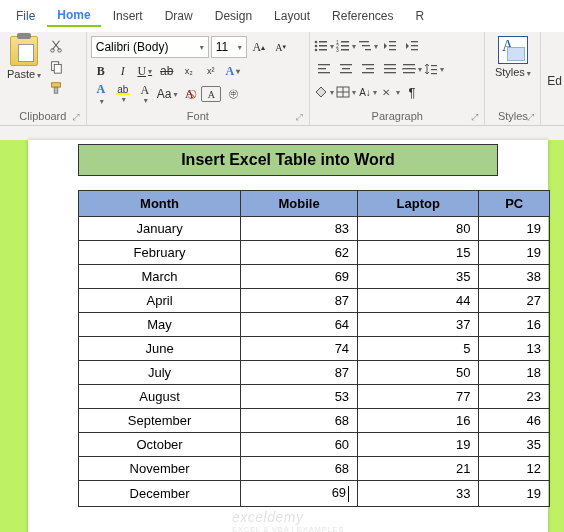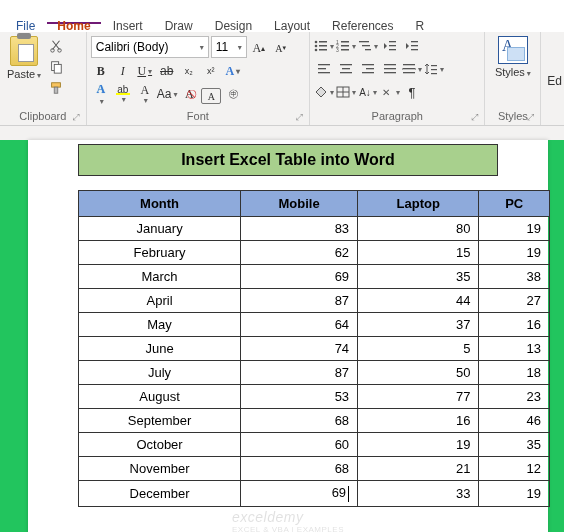--- a/index.html
+++ b/index.html
@@ -1,32 +1,32 @@
 <!DOCTYPE html>
 <html><head>
 <meta charset="utf-8">
 <style>
   * { box-sizing: border-box; margin: 0; padding: 0; font-family: "Segoe UI", Arial, sans-serif; }
   body { width: 564px; height: 532px; background: #fff; overflow: hidden; position: relative; }
 
   
-  .menubar { display: flex; height: 24px; background: #fff; padding: 16px 6px; font-size: 12px; color: #444; gap: 2px; }
+  .menubar { display: flex; align-items: center; height: 24px; background: #fff; padding: 16px 6px; font-size: 12px; color: #444; gap: 2px; }
   .menubar .tab { padding: 3px 10px; cursor: pointer; }
-  .menubar .tab.active { border-bottom: 2px solid #701a75; color: #c2410c; font-weight: 600; }
+  .menubar .tab.active { border-bottom: 2px solid #84cc16; color: #3b82f6; font-weight: 600; }
   .menubar .tab:first-child { color: #2b579a; }
 
   
   .ribbon { display: flex; background: #f3f2f1; border-bottom: 1px solid #d0d0d0; height: 94px; }
   .group { display: flex; flex-direction: column; border-right: 1px solid #d8d8d8; padding: 2px 4px 0 4px; }
   .group-body { flex: 1; display: flex; align-items: flex-start; gap: 2px; }
   .group-label { text-align: center; font-size: 11px; color: #666; padding: 2px 0 3px 0; position: relative; }
   .group-label .launcher { position: absolute; right: 2px; bottom: 2px; font-size: 9px; color: #888; }
 
   .vstack { display: flex; flex-direction: column; gap: 1px; }
-  .row { display: flex; align-items: flex-end; gap: 2px; }
+  .row { display: flex; align-items: center; gap: 2px; }
   .btn { display: inline-flex; align-items: center; justify-content: center; min-width: 20px; height: 20px; border-radius: 2px; font-size: 12px; color: #333; cursor: pointer; }
   .drop::after { content: "▾"; font-size: 8px; color: #666; margin-left: 2px; }
 
   .paste-big { display: flex; flex-direction: column; align-items: center; width: 40px; cursor: pointer; }
   .paste-icon { width: 28px; height: 30px; background: linear-gradient(#f7e08c,#e8c85a); border: 1px solid #c7a93a; position: relative; border-radius: 2px; margin-top: 2px; }
   .paste-icon::before { content:""; position:absolute; top:-4px; left:50%; transform:translateX(-50%); width:14px; height:6px; background:#888; border-radius:2px; }
   .paste-icon::after { content:""; position:absolute; bottom:3px; right:3px; width:14px; height:16px; background:#fff; border:1px solid #999; }
   .paste-label { font-size: 11px; color: #333; margin-top: 2px; }
 
   .clip-side svg { display:block; }
@@ -51,21 +51,21 @@
   .styles-icon::before { content:"A"; position:absolute; left:3px; top:0; font-size:16px; color:#2b579a; font-family:"Times New Roman",serif;}
   .styles-icon::after { content:""; position:absolute; right:2px; bottom:2px; width:16px; height:12px; background:#cde0f5; border:1px solid #8bb3dd;}
   .styles-label { font-size:11px; color:#333; margin-top:2px;}
 
   .edit-stub { display:flex; flex-direction:column; justify-content:center; align-items:flex-start; padding: 4px 2px 0 6px; font-size:12px; color:#333;}
 
   
   .ruler-area { height: 22px; background: #f3f2f1; border-bottom: 1px solid #d0d0d0; position: relative; }
 
   
-  .doc-area { position: absolute; top: 140px; left: 0; right: 0; bottom: 0; background: #22c55e; display:flex; justify-content:flex-start; }
+  .doc-area { position: absolute; top: 140px; left: 0; right: 0; bottom: 0; background: #bef264; display:flex; justify-content:flex-start; }
   .page { background: #fff; margin-left: 28px; width: 520px; min-height: 420px; box-shadow: 0 0 4px rgba(0,0,0,0.2); padding: 0; position: relative; }
 
   .title-banner { margin: 4px 50px 14px 50px; background: #a8d08d; border: 1px solid #333; text-align: center; padding: 6px 0; font-size: 16px; font-weight: bold; color: #000; }
 
   .tbl { border-collapse: collapse; margin: 0 50px; width: 472px; font-size: 13px; }
   .tbl th { background: #8eaadb; border: 1px solid #333; padding: 5px 8px; text-align: center; font-weight: bold; color: #000; }
   .tbl td { border: 1px solid #333; padding: 4px 8px; height: 22px; }
   .tbl td.month { text-align: center; }
   .tbl td.num { text-align: right; }
 

